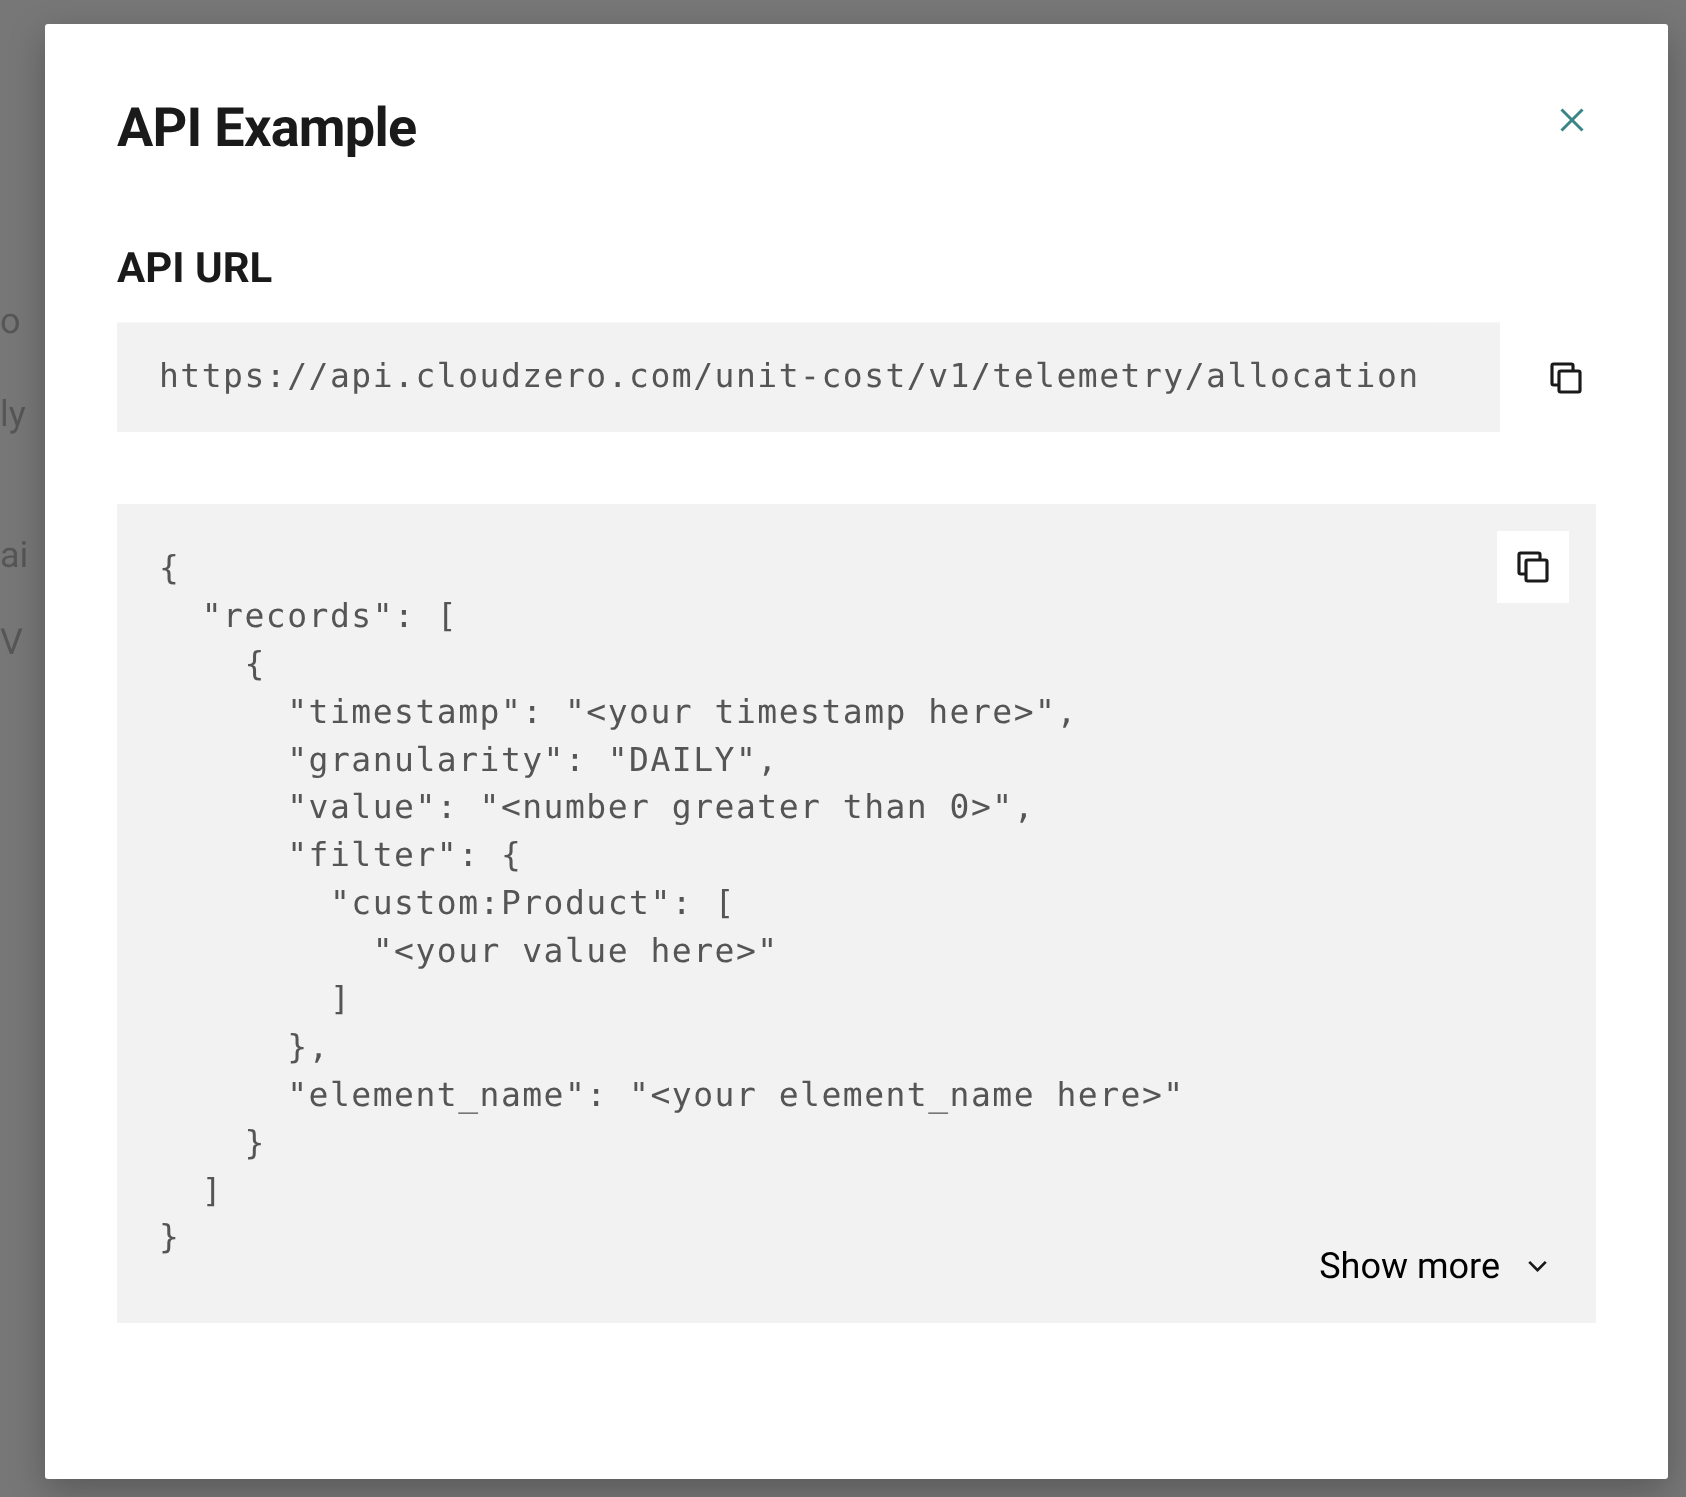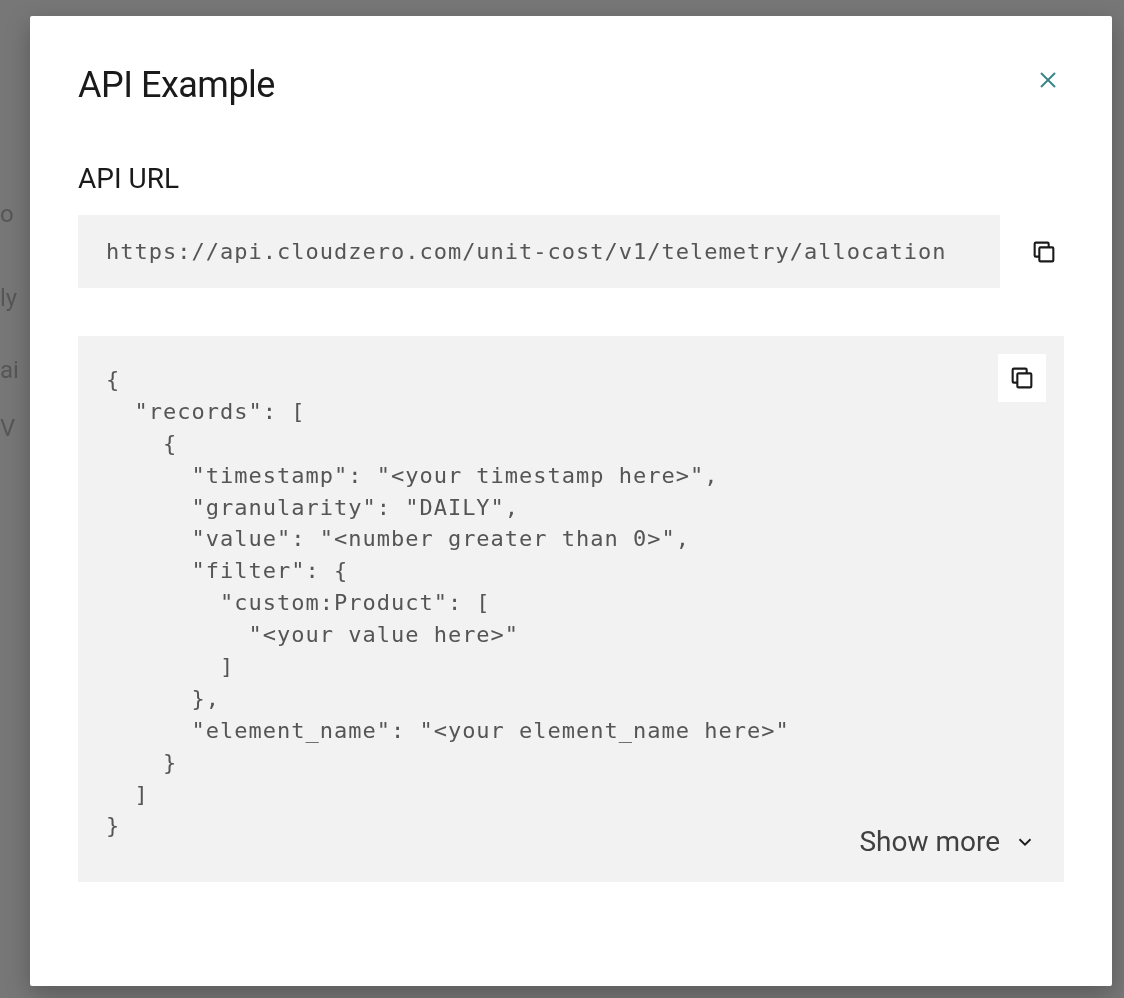--- a/index.html
+++ b/index.html
@@ -39,21 +39,21 @@
 
     .modal-header {
       display: flex;
       justify-content: space-between;
       align-items: flex-start;
       margin-bottom: 56px;
     }
 
     .modal-title {
       font-size: 36px;
-      font-weight: 400;
+      font-weight: 700;
       color: #1a1a1a;
       letter-spacing: -0.5px;
     }
 
     .close-btn {
       background: none;
       border: none;
       cursor: pointer;
       padding: 4px;
       color: #2a7a7a;
@@ -64,21 +64,21 @@
 
     .close-btn svg {
       width: 24px;
       height: 24px;
       stroke: #3a8585;
       stroke-width: 2;
     }
 
     .section-label {
       font-size: 28px;
-      font-weight: 400;
+      font-weight: 700;
       color: #1a1a1a;
       margin-bottom: 20px;
     }
 
     .url-row {
       display: flex;
       align-items: center;
       gap: 24px;
       margin-bottom: 48px;
       justify-content: center;
@@ -165,22 +165,22 @@
     .show-more {
       position: absolute;
       bottom: 24px;
       right: 28px;
       display: flex;
       align-items: center;
       gap: 14px;
       background: none;
       border: none;
       cursor: pointer;
-      font-size: 28px;
-      color: #404040;
+      font-size: 24px;
+      color: #000000;
       font-family: inherit;
       justify-content: space-between;
     }
 
     .show-more svg {
       width: 22px;
       height: 22px;
       stroke: #1a1a1a;
       stroke-width: 2;
       fill: none;
@@ -194,21 +194,21 @@
       font-size: 24px;
       font-weight: 400;
       opacity: 0.35;
     }
   </style>
 </head>
 <body>
 
 <div class="backdrop-overlay">
   <span class="bg-text" style="top:200px;">o</span>
-  <span class="bg-text" style="top:284px;">ly</span>
+  <span class="bg-text" style="top:262px;">ly</span>
   <span class="bg-text" style="top:356px;">ai</span>
   <span class="bg-text" style="top:414px;">V</span>
 </div>
 
 <div class="modal">
 
   <div class="modal-header">
     <h1 class="modal-title">API Example</h1>
     <button class="close-btn" aria-label="Close">
       <svg viewBox="0 0 24 24">

